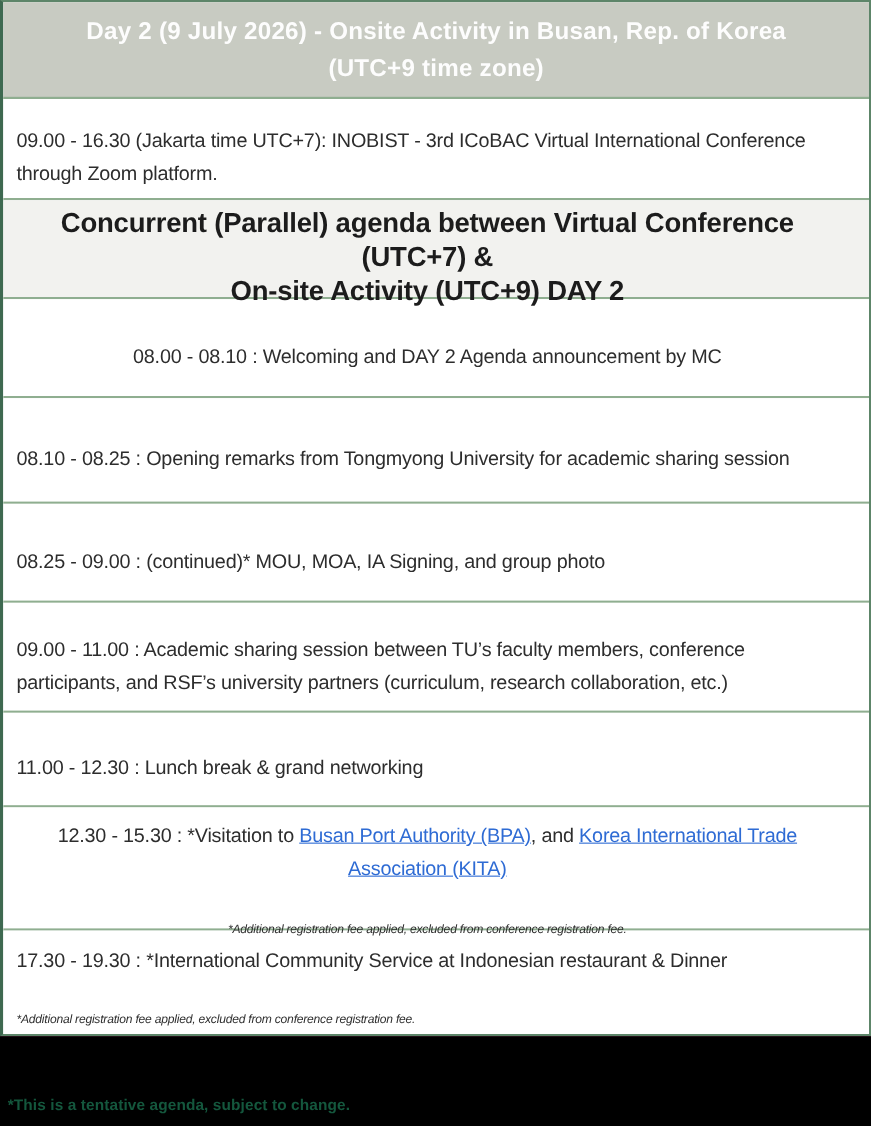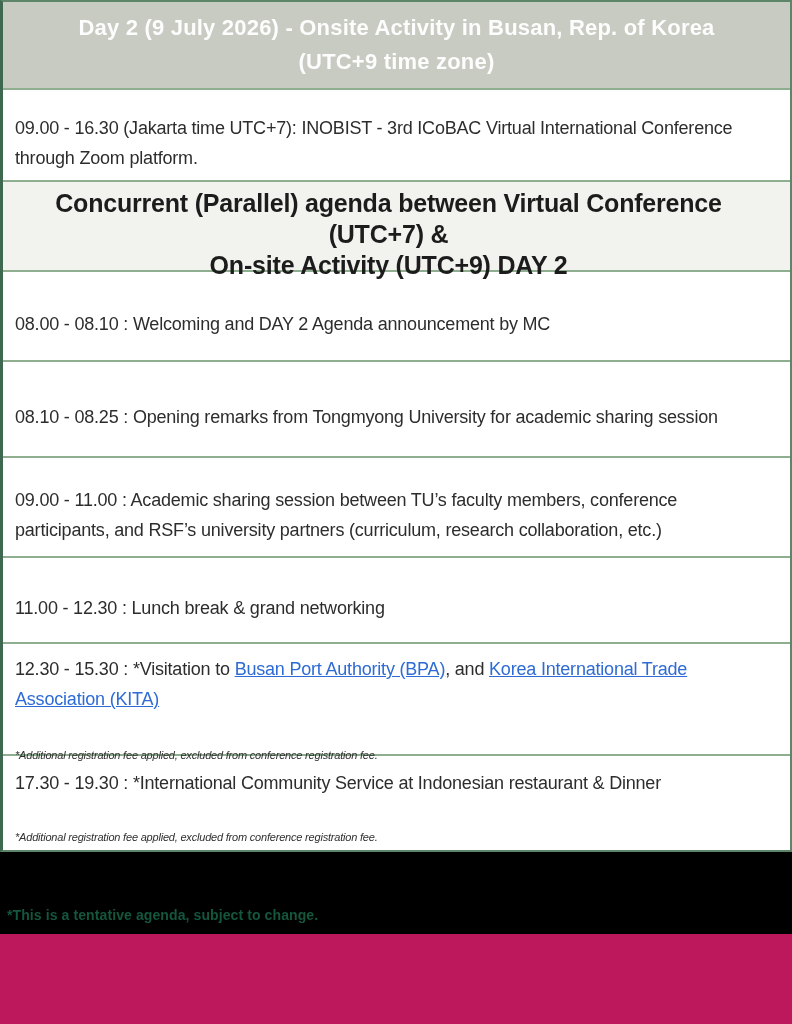--- a/index.html
+++ b/index.html
@@ -61,26 +61,26 @@
     text-align: center;
   }
   .concurrent-row .bold-line {
     font-weight: bold;
     font-size: 25px;
     line-height: 31px;
     color: #1c1c1c;
   }
 
   .r-virtual   { height: 92px; }
-  .r-welcome   { height: 90px; }
+  .r-welcome   { height: 90px; align-items: center; }
   .r-opening   { height: 96px; }
   .r-mou       { height: 90px; }
   .r-academic  { height: 100px; }
   .r-lunch     { height: 86px; justify-content: center; }
-  .r-visit     { height: 112px; justify-content: flex-start; padding-top: 10px; }
+  .r-visit     { height: 112px; justify-content: flex-start; padding-top: 10px; text-align: center; }
   .r-service   { height: 94px; justify-content: flex-start; padding-top: 12px; }
 
   .note {
     font-style: italic;
     font-size: 11px;
     margin-top: 26px;
     color: #2f2f2f;
   }
   .r-service .note { margin-top: 24px; }
 
@@ -126,20 +126,23 @@
     </div>
 
     <div class="row r-welcome">
       <div>08.00 - 08.10 : Welcoming and DAY 2 Agenda announcement by MC</div>
     </div>
 
     <div class="row r-opening">
       <div>08.10 - 08.25 : Opening remarks from Tongmyong University for academic sharing session</div>
     </div>
 
+    <div class="row r-mou">
+      <div>08.25 - 09.00 : (continued)* MOU, MOA, IA Signing, and group photo</div>
+    </div>
 
     <div class="row r-academic">
       <div>09.00 - 11.00 : Academic sharing session between TU’s faculty members, conference participants, and RSF’s university partners (curriculum, research collaboration, etc.)</div>
     </div>
 
     <div class="row r-lunch">
       <div>11.00 - 12.30 : Lunch break &amp; grand networking</div>
     </div>
 
     <div class="row r-visit">

